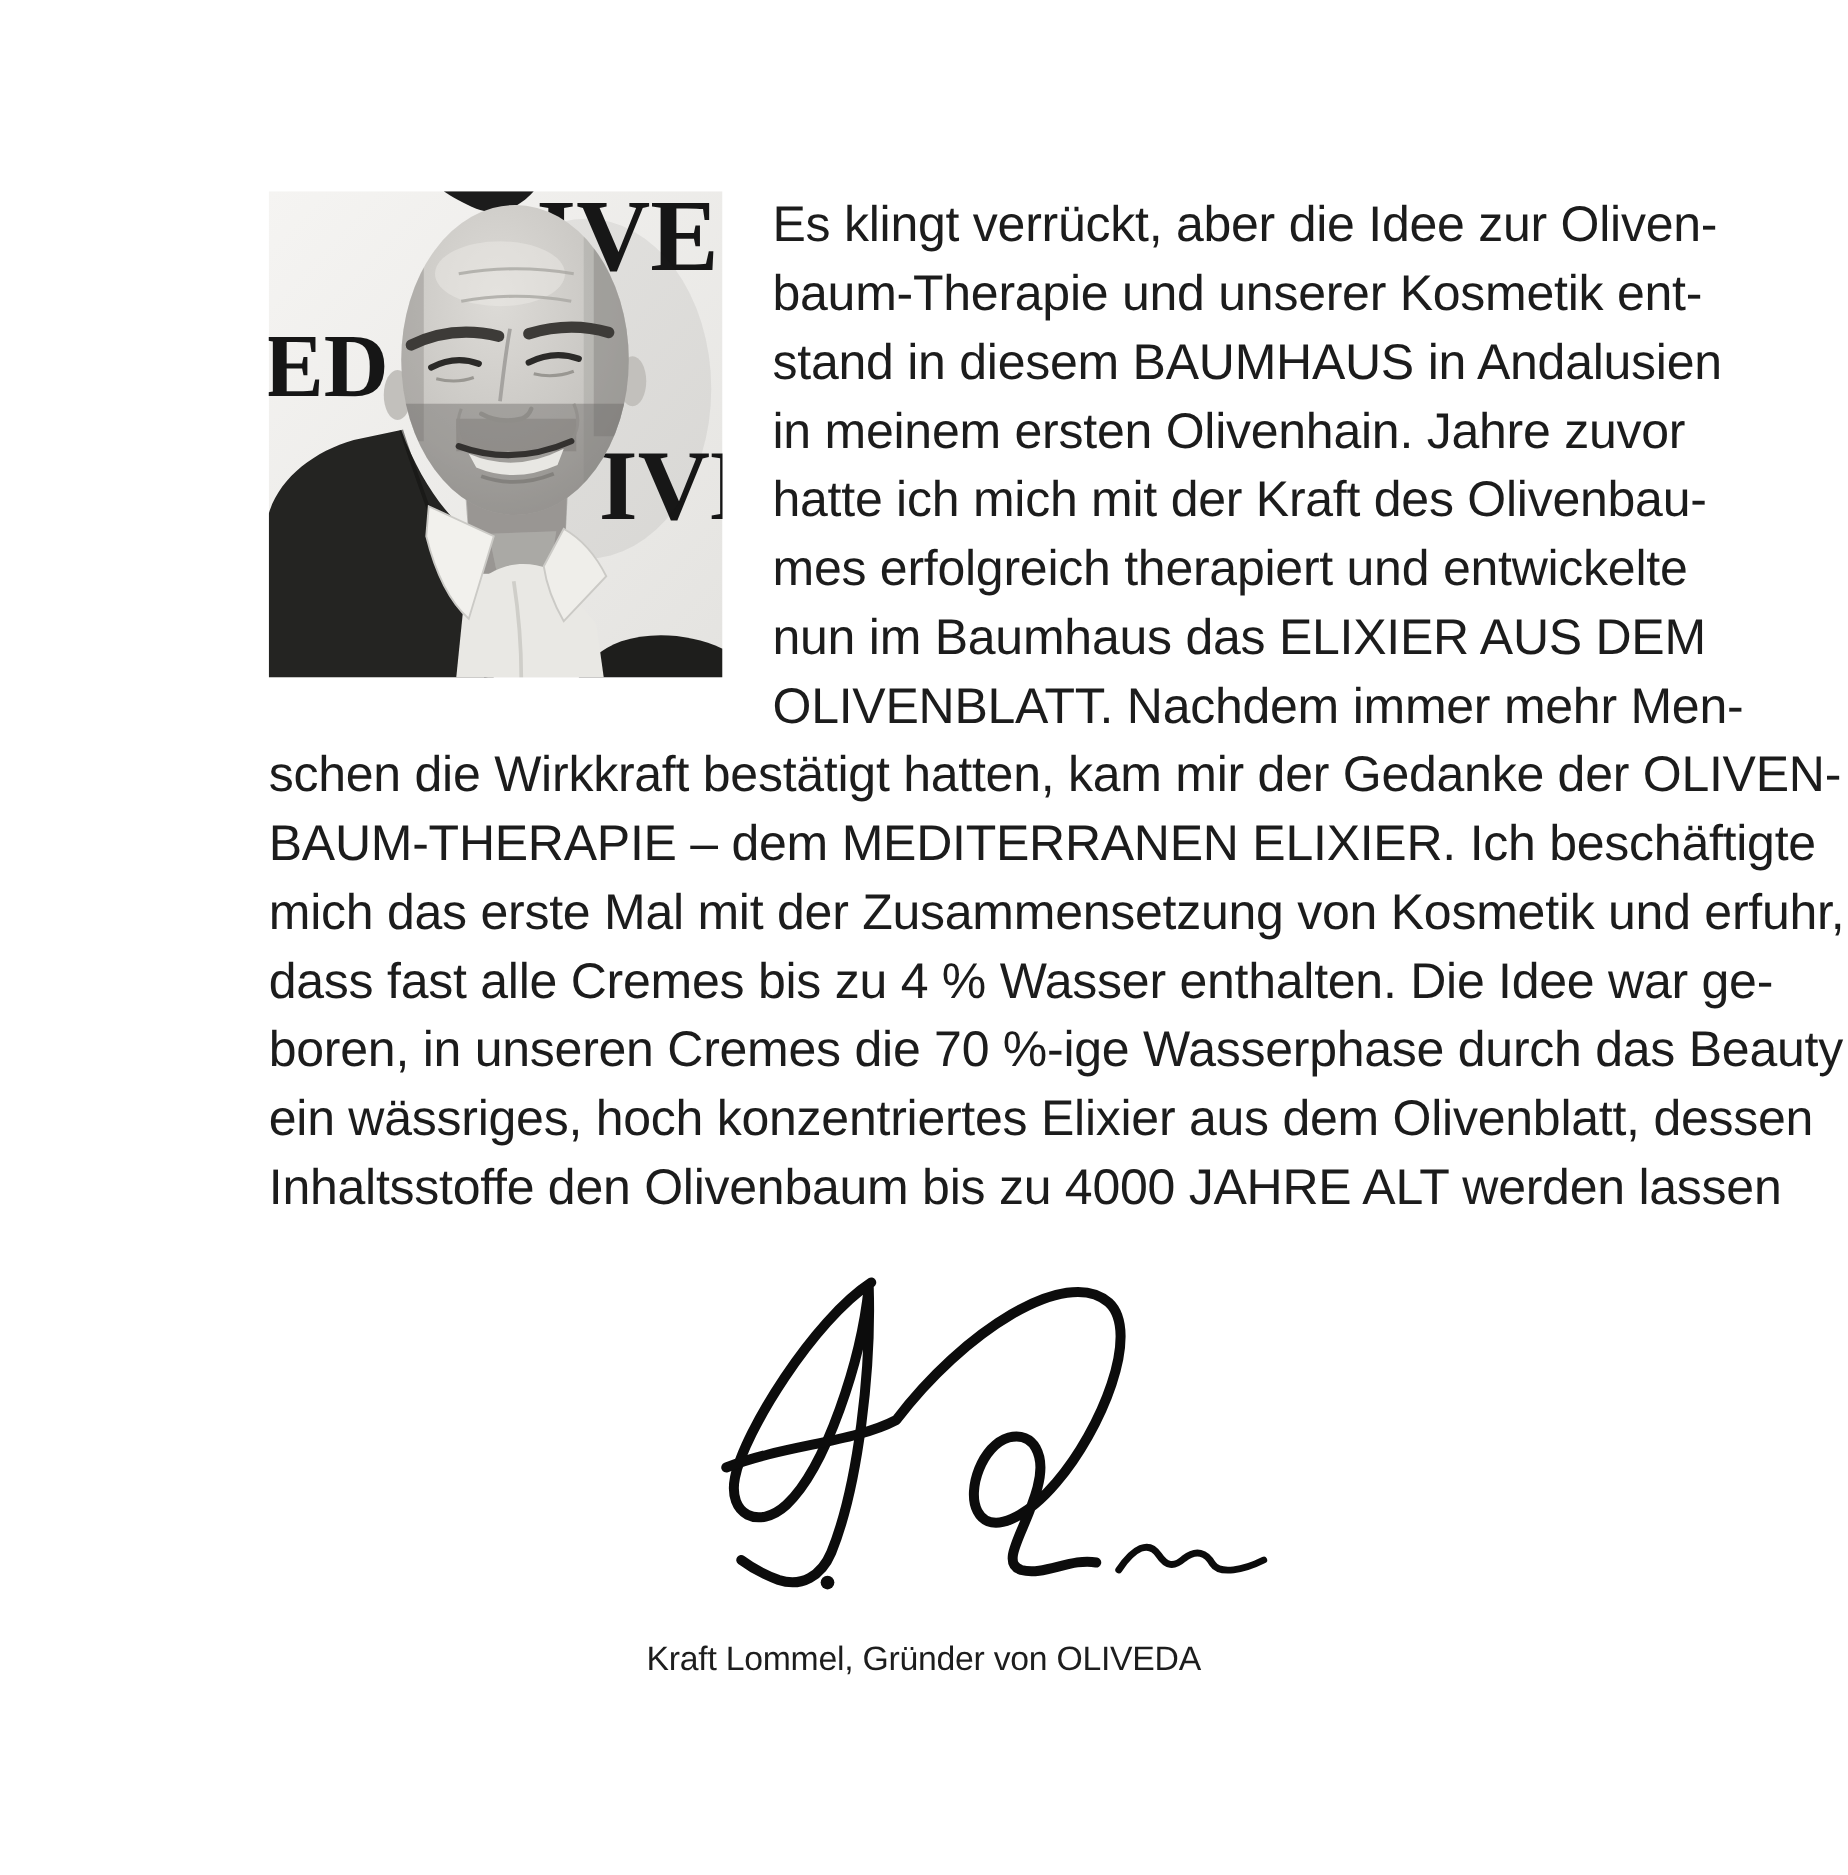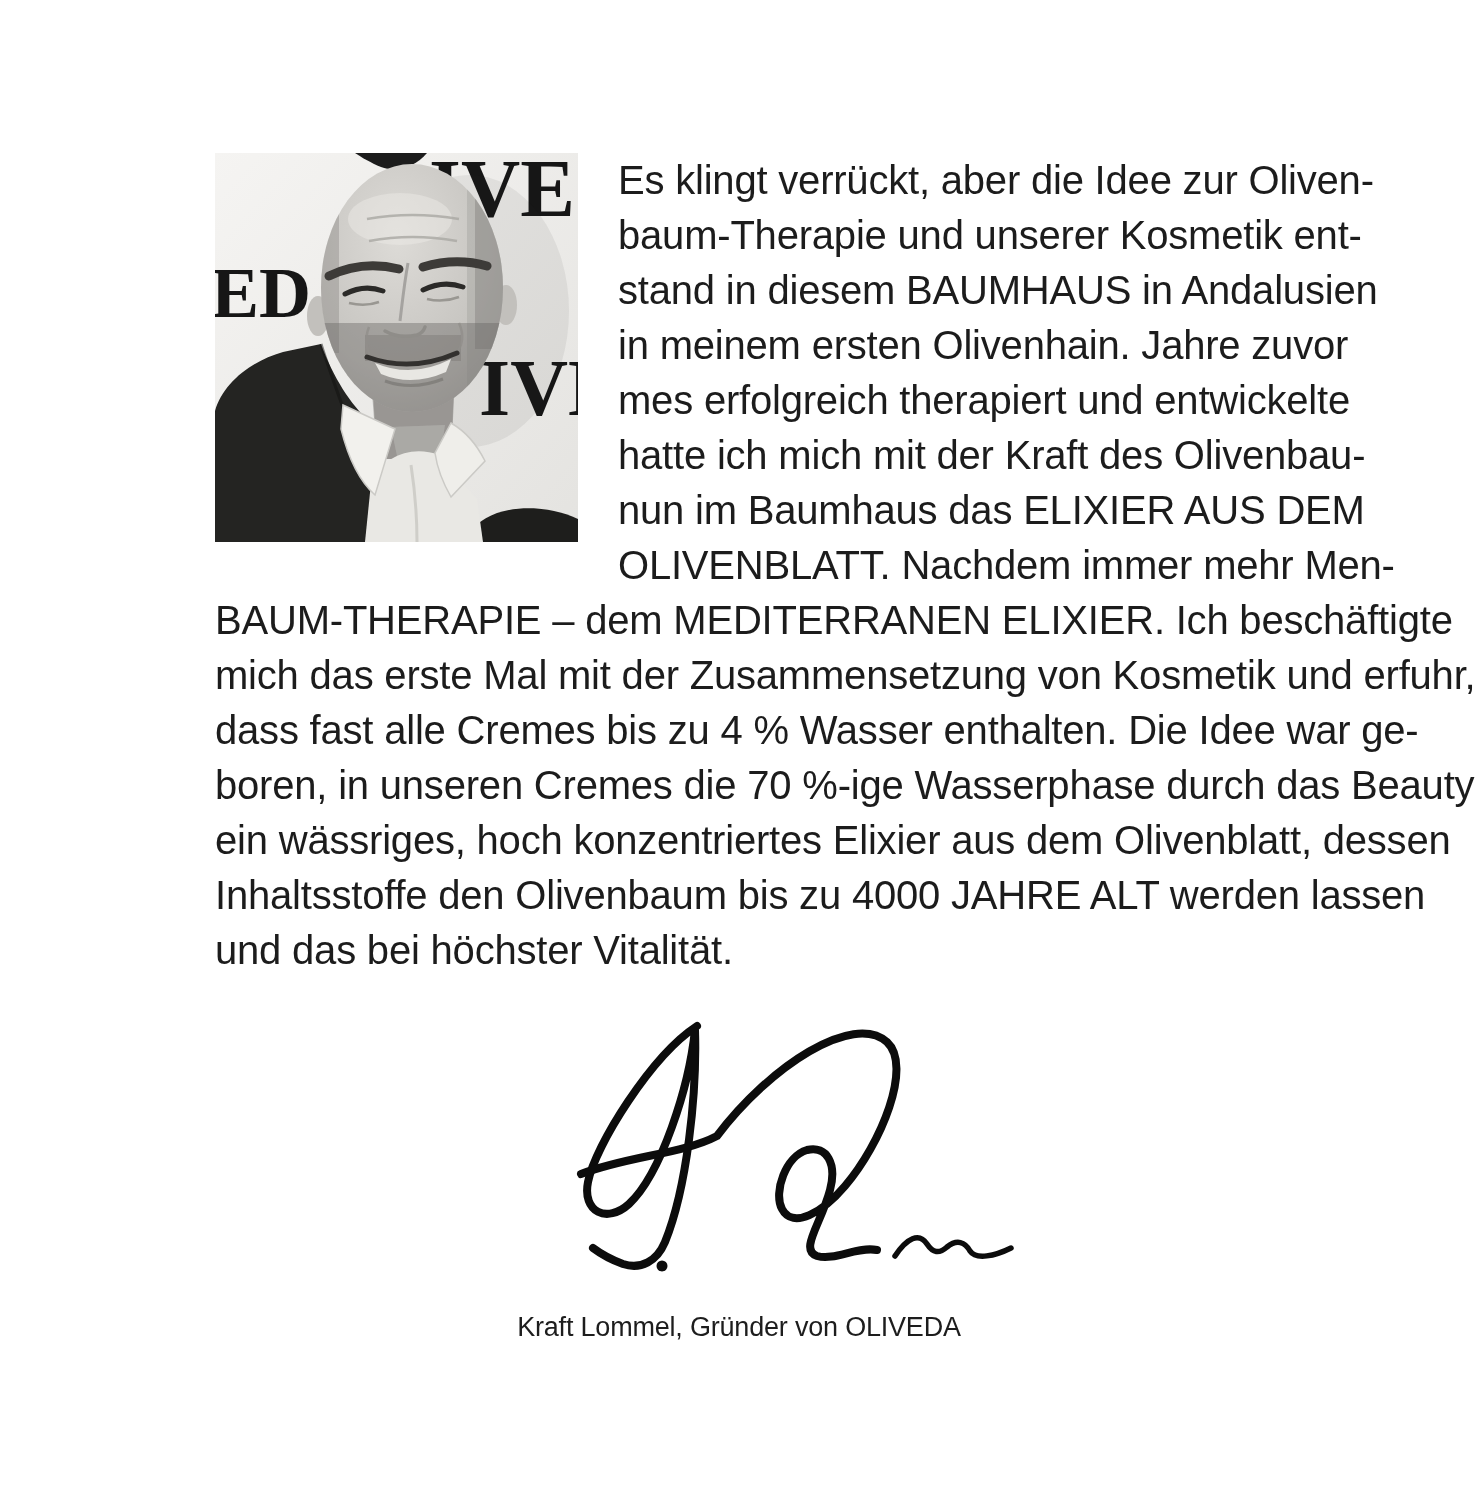--- a/index.html
+++ b/index.html
@@ -119,35 +119,35 @@
           <path d="M 160,210 Q 197,226 236,206 L 231,219 Q 197,234 166,221 Z" fill="#e8e7e3"></path>
           <path d="M 170,228 Q 198,238 228,226" stroke="#7f7d79" stroke-width="3" fill="none" opacity="0.85"></path>
         </svg>
       </div>
 
       <div class="col-lines">
           <div class="line"><span>Es klingt verrückt, aber die Idee zur Oliven-</span></div>
           <div class="line"><span>baum-Therapie und unserer Kosmetik ent-</span></div>
           <div class="line"><span>stand in diesem </span><span class="b">BAUMHAUS</span><span> in Andalusien</span></div>
           <div class="line"><span>in meinem ersten Olivenhain. Jahre zuvor</span></div>
+          <div class="line"><span>hatte ich mich mit der Kraft des Olivenbau-</span></div>
           <div class="line"><span>mes erfolgreich therapiert und entwickelte</span></div>
-          <div class="line"><span>hatte ich mich mit der Kraft des Olivenbau-</span></div>
           <div class="line"><span>nun im Baumhaus das </span><span class="b">ELIXIER AUS DEM</span></div>
           <div class="line"><span class="b">OLIVENBLATT</span><span>. Nachdem immer mehr Men-</span></div>
         </div>
     </div>
 
     <div class="full-lines">
+        <div class="line"><span>schen die Wirkkraft bestätigt hatten, kam mir der Gedanke der </span><span class="b">OLIVEN-</span></div>
         <div class="line"><span class="b">BAUM-THERAPIE</span><span> – dem </span><span class="b">MEDITERRANEN ELIXIER</span><span>. Ich beschäftigte</span></div>
         <div class="line"><span>mich das erste Mal mit der Zusammensetzung von Kosmetik und erfuhr,</span></div>
         <div class="line"><span>dass fast alle Cremes bis zu 4 % Wasser enthalten. Die Idee war ge-</span></div>
         <div class="line"><span>boren, in unseren Cremes die 70 %-ige Wasserphase durch das Beauty</span></div>
         <div class="line"><span>ein wässriges, hoch konzentriertes Elixier aus dem Olivenblatt, dessen</span></div>
         <div class="line"><span>Inhaltsstoffe den Olivenbaum bis zu </span><span class="b">4000 JAHRE ALT</span><span> werden lassen</span></div>
-        <div class="line"><span>und das bei höchster Vitalität.</span></div>
       </div>
 
     <div class="signature-wrap">
       <svg width="470" height="280" viewBox="0 0 470 280">
         <g fill="none" stroke="#0c0c0c" stroke-linecap="round" stroke-linejoin="round">
           <path stroke-width="8" d="M 132,22 C 86,52 30,142 23,178 C 17,208 42,220 64,200 C 96,170 124,84 130,26 C 132,90 122,184 100,238 C 92,257 76,266 58,260 C 47,256 36,250 28,244"></path>
           <path stroke-width="8" d="M 16,170 C 62,152 118,150 152,132 C 205,62 288,8 322,38 C 348,62 316,140 280,182 C 258,208 228,226 217,205 C 208,188 221,152 242,146 C 262,141 272,160 265,186 C 256,220 234,246 252,252 C 270,257 292,242 312,246"></path>
           <path stroke-width="5.5" d="M 330,252 C 342,234 354,228 362,240 C 368,249 374,250 382,243 C 392,235 400,238 405,247 C 411,256 430,252 446,244"></path>
           <circle cx="97" cy="262" r="5.5" fill="#0c0c0c" stroke="none"></circle>
         </g>

